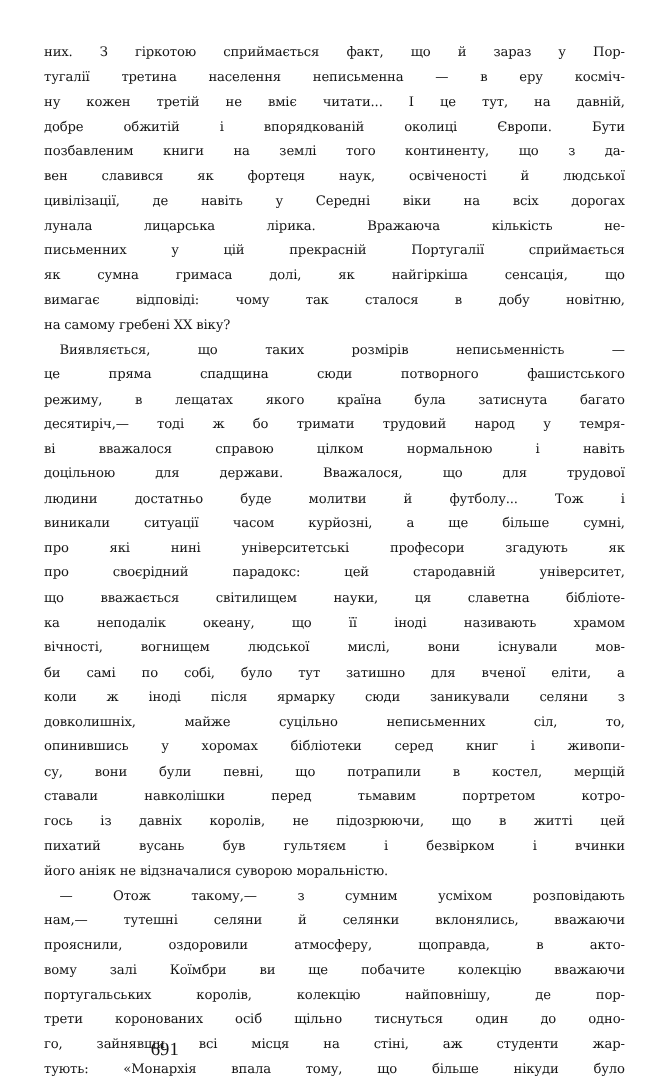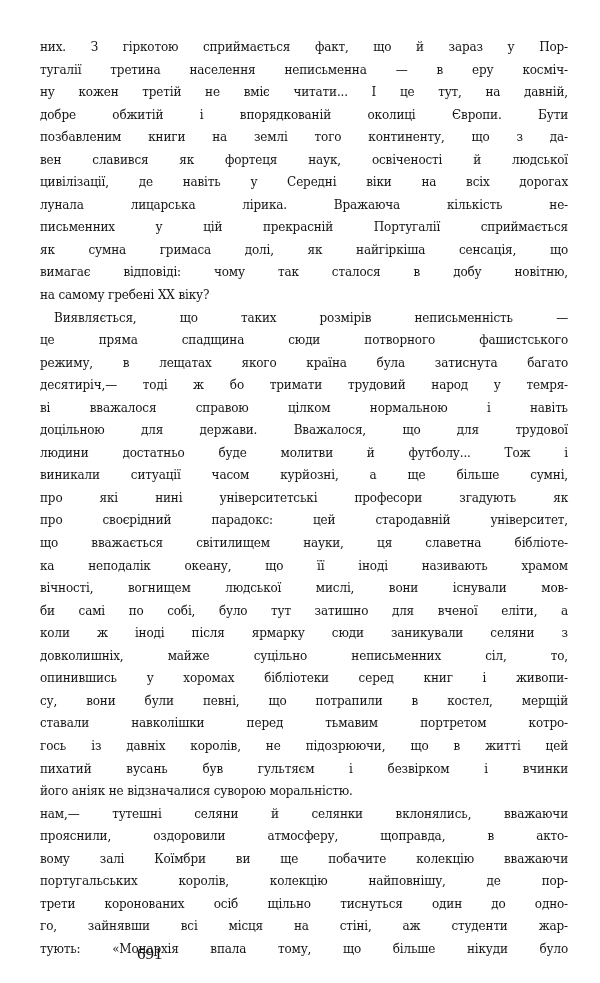--- a/index.html
+++ b/index.html
@@ -84,20 +84,21 @@
     <span class="line">довколишніх, майже суцільно неписьменних сіл, то,</span>
     <span class="line">опинившись у хоромах бібліотеки серед книг і живопи-</span>
     <span class="line">су, вони були певні, що потрапили в костел, мерщій</span>
     <span class="line">ставали навколішки перед тьмавим портретом котро-</span>
     <span class="line">гось із давніх королів, не підозрюючи, що в житті цей</span>
     <span class="line">пихатий вусань був гультяєм і безвірком і вчинки</span>
     <span class="line last">його аніяк не відзначалися суворою моральністю.</span>
   </div>
 
   <div>
+    <span class="line indent">— Отож такому,— з сумним усміхом розповідають</span>
     <span class="line">нам,— тутешні селяни й селянки вклонялись, вважаючи</span>
     <span class="line">прояснили, оздоровили атмосферу, щоправда, в акто-</span>
     <span class="line">вому залі Коїмбри ви ще побачите колекцію вважаючи</span>
     <span class="line">португальських королів, колекцію найповнішу, де пор-</span>
     <span class="line">трети коронованих осіб щільно тиснуться один до одно-</span>
     <span class="line">го, зайнявши всі місця на стіні, аж студенти жар-</span>
     <span class="line">тують: «Монархія впала тому, що більше нікуди було</span>
 
   </div>
 </div>

